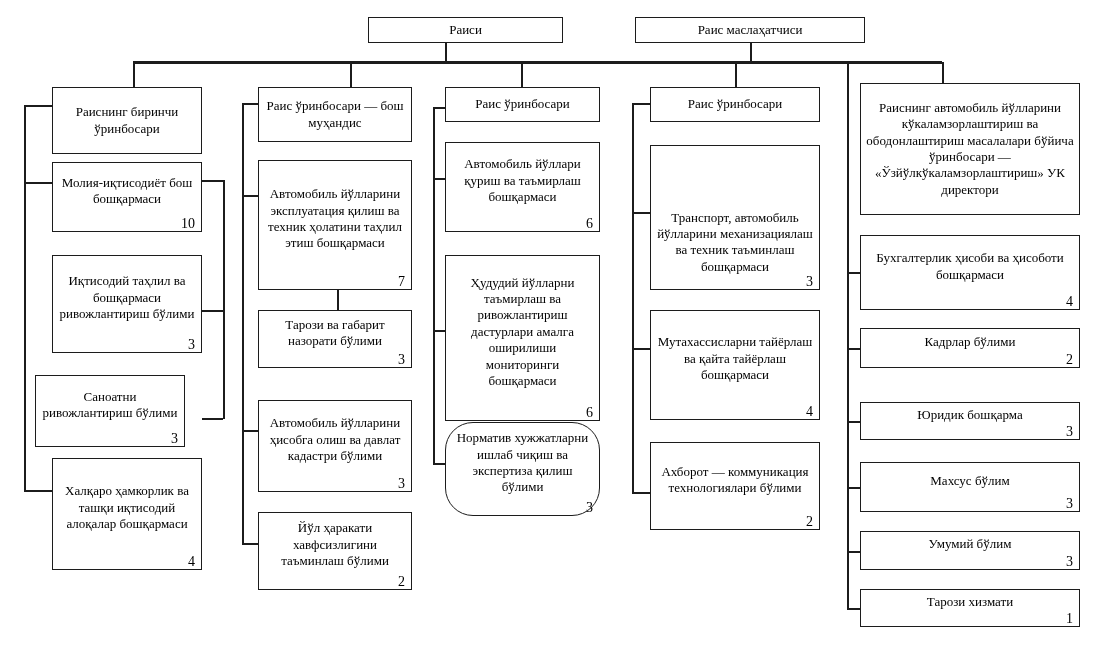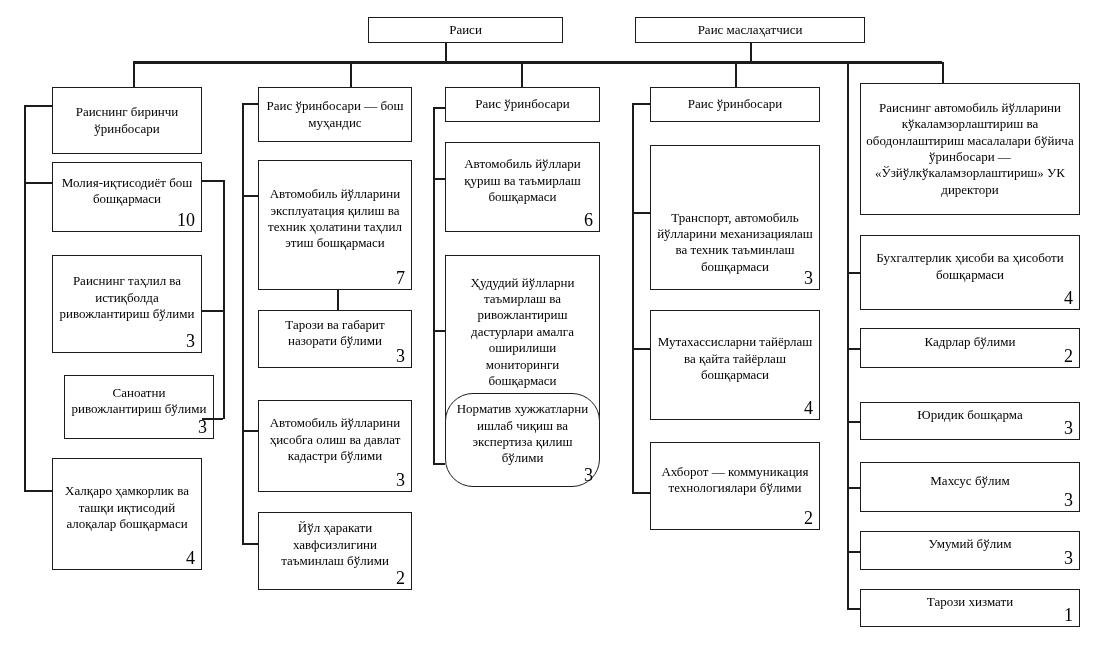--- a/index.html
+++ b/index.html
@@ -23,21 +23,21 @@
     text-align:center;
     font-size:13px;
     line-height:1.26;
     padding:2px 5px;
   }
   .box.has-count{padding-bottom:14px;}
   .box .lbl{display:block;width:100%;}
   .box .cnt{
     position:absolute;
     right:6px;bottom:0px;
-    font-size:18px;
+    font-size:14px;
     line-height:1.1;
   }
   .line{position:absolute;background:#1c1c1c;}
 </style>
 </head>
 <body>
 
 <div id="canvas">
     <div class="box" style="left: 635px; top: 17px; width: 230px; height: 26px;">
       <span class="lbl">Раис маслаҳатчиси</span>
@@ -46,24 +46,24 @@
       <span class="lbl">Раиси</span>
     </div>
     <div class="box" style="left: 52px; top: 87px; width: 150px; height: 67px;">
       <span class="lbl">Раиснинг биринчи ўринбосари</span>
     </div>
     <div class="box has-count" style="left: 52px; top: 162px; width: 150px; height: 70px;">
       <span class="lbl">Молия-иқтисодиёт бош бошқармаси</span>
       <span class="cnt">10</span>
     </div>
     <div class="box has-count" style="left: 52px; top: 255px; width: 150px; height: 98px;">
-      <span class="lbl">Раиснинг таҳлил ва истиқболда ривожлантириш бўлими</span>
+      <span class="lbl">Иқтисодий таҳлил ва бошқармаси ривожлантириш бўлими</span>
       <span class="cnt">3</span>
     </div>
-    <div class="box has-count" style="left: 64px; top: 375px; width: 150px; height: 64px; align-items: center;">
+    <div class="box has-count" style="left: 35px; top: 375px; width: 150px; height: 72px; align-items: center;">
       <span class="lbl">Саноатни ривожлантириш бўлими</span>
       <span class="cnt">3</span>
     </div>
     <div class="box has-count" style="left: 52px; top: 458px; width: 150px; height: 112px;">
       <span class="lbl">Халқаро ҳамкорлик ва ташқи иқтисодий алоқалар бошқармаси</span>
       <span class="cnt">4</span>
     </div>
     <div class="box" style="left: 258px; top: 87px; width: 154px; height: 55px;">
       <span class="lbl">Раис ўринбосари — бош муҳандис</span>
     </div>
@@ -87,21 +87,21 @@
       <span class="lbl">Раис ўринбосари</span>
     </div>
     <div class="box has-count" style="left: 445px; top: 142px; width: 155px; height: 90px;">
       <span class="lbl">Автомобиль йўллари қуриш ва таъмирлаш бошқармаси</span>
       <span class="cnt">6</span>
     </div>
     <div class="box has-count" style="left: 445px; top: 255px; width: 155px; height: 166px;">
       <span class="lbl">Ҳудудий йўлларни таъмирлаш ва ривожлантириш дастурлари амалга оширилиши мониторинги бошқармаси</span>
       <span class="cnt">6</span>
     </div>
-    <div class="box has-count" style="left: 445px; top: 393px; width: 155px; height: 94px; border-radius: 28px;">
+    <div class="box has-count" style="left: 445px; top: 422px; width: 155px; height: 94px; border-radius: 28px;">
       <span class="lbl">Норматив хужжатларни ишлаб чиқиш ва экспертиза қилиш бўлими</span>
       <span class="cnt">3</span>
     </div>
     <div class="box" style="left: 650px; top: 87px; width: 170px; height: 35px;">
       <span class="lbl">Раис ўринбосари</span>
     </div>
     <div class="box has-count" style="left: 650px; top: 145px; width: 170px; height: 145px; align-items: flex-end;">
       <span class="lbl">Транспорт, автомобиль йўлларини механизациялаш ва техник таъминлаш бошқармаси</span>
       <span class="cnt">3</span>
     </div>

